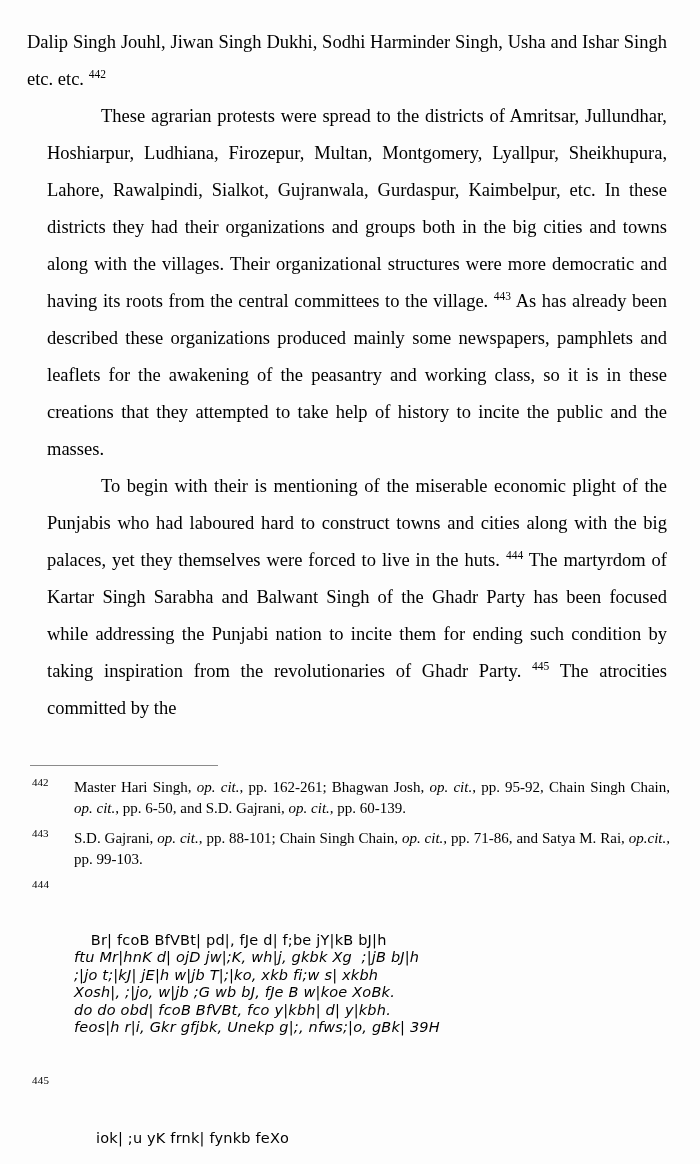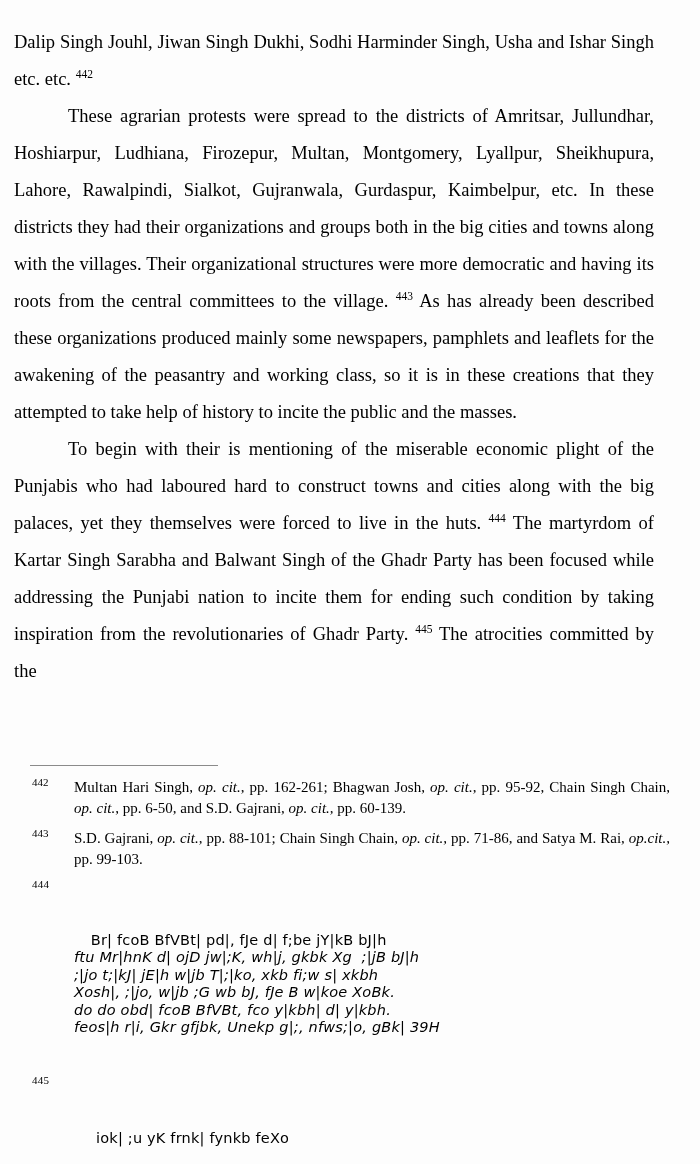--- a/index.html
+++ b/index.html
@@ -18,34 +18,35 @@
     position: relative;
     width: 700px;
     height: 1164px;
     background: #fdfdfd;
     box-sizing: border-box;
     padding: 0;
     overflow: hidden;
   }
   .body-area {
     position: absolute;
-    left: 14px;
+    left: 27px;
     top: 24px;
     width: 640px;
   }
   p.body-par {
     margin: 0;
     font-size: 18.5px;
     line-height: 37px;
     text-align: justify;
     text-justify: inter-word;
     hyphens: none;
   }
   p.body-par.indented {
     text-indent: 54px;
+    margin-left: 20px;
   }
   .sup {
     font-size: 11.5px;
     vertical-align: super;
     line-height: 0;
   }
   
   .footnotes {
     position: absolute;
     left: 30px;
@@ -131,21 +132,21 @@
       <p class="body-par indented"><span>These agrarian protests were spread to the districts of Amritsar, Jullundhar, Hoshiarpur, Ludhiana, Firozepur, Multan, Montgomery, Lyallpur, Sheikhupura, Lahore, Rawalpindi, Sialkot, Gujranwala, Gurdaspur, Kaimbelpur, etc.   In these districts they had   their organizations and groups both in the big cities and towns along with the villages.   Their organizational structures were more democratic and having its roots from the central committees to the village. </span><span class="sup">443</span><span> As has already been described these organizations produced mainly some newspapers, pamphlets and leaflets for the awakening of the peasantry and working class, so it is in these creations that they attempted to take help of history to incite the public and the masses.</span></p>
       <p class="body-par indented"><span>To begin with their is mentioning of the miserable economic plight of the Punjabis who had laboured hard to construct towns and cities along with the big palaces, yet they themselves were forced to live in the huts. </span><span class="sup">444</span><span>  The martyrdom of Kartar Singh Sarabha and Balwant Singh of the Ghadr Party has been focused while addressing the Punjabi nation to incite them for ending such condition by taking inspiration from the revolutionaries of Ghadr Party. </span><span class="sup">445</span><span>   The atrocities committed by   the</span></p>
     </div>
 
   <div class="footnotes">
 
     <hr class="fn-rule">
 
     <div class="fn">
       <span class="fn-num">442</span>
-      <span class="fn-body"><span>Multan Hari Singh, </span><i>op. cit.</i><span>, pp. 162-261; Bhagwan Josh, </span><i>op. cit.</i><span>, pp. 95-92, Chain Singh Chain, </span><i>op. cit.</i><span>, pp. 6-50,  and S.D. Gajrani, </span><i>op. cit.,</i><span> pp. 60-139.</span></span>
+      <span class="fn-body"><span>Master Hari Singh, </span><i>op. cit.</i><span>, pp. 162-261; Bhagwan Josh, </span><i>op. cit.</i><span>, pp. 95-92, Chain Singh Chain, </span><i>op. cit.</i><span>, pp. 6-50,  and S.D. Gajrani, </span><i>op. cit.,</i><span> pp. 60-139.</span></span>
     </div>
 
     <div class="fn">
       <span class="fn-num">443</span>
       <span class="fn-body"><span> S.D. Gajrani, </span><i>op. cit.,</i><span> pp. 88-101; Chain Singh Chain, </span><i>op. cit.,</i><span> pp. 71-86, and Satya M. Rai, </span><i>op.cit.,</i><span> pp. 99-103.</span></span>
     </div>
 
     <div class="fn-gur">
       <span class="fn-num">444</span>
       <span class="fn-gur-lines"><span class="gur-line gur-ind-1"> Br| fcoB BfVBt| pd|, fJe d| f;be jY|kB bJ|h</span><span class="gur-line gur-ind-neg">ftu Mr|hnK d| ojD jw|;K, wh|j, gkbk Xg  ;|jB bJ|h</span><span class="gur-line gur-ind-neg">;|jo t;|kJ| jE|h w|jb T|;|ko, xkb fi;w s| xkbh</span><span class="gur-line gur-ind-neg">Xosh|, ;|jo, w|jb ;G wb bJ, fJe B w|koe XoBk.</span><span class="gur-line gur-ind-neg">do do obd| fcoB BfVBt, fco y|kbh| d| y|kbh.</span><span class="gur-line gur-ind-neg ital">feos|h r|i, Gkr gfjbk, Unekp g|;, nfws;|o, gBk| 39H</span></span>

